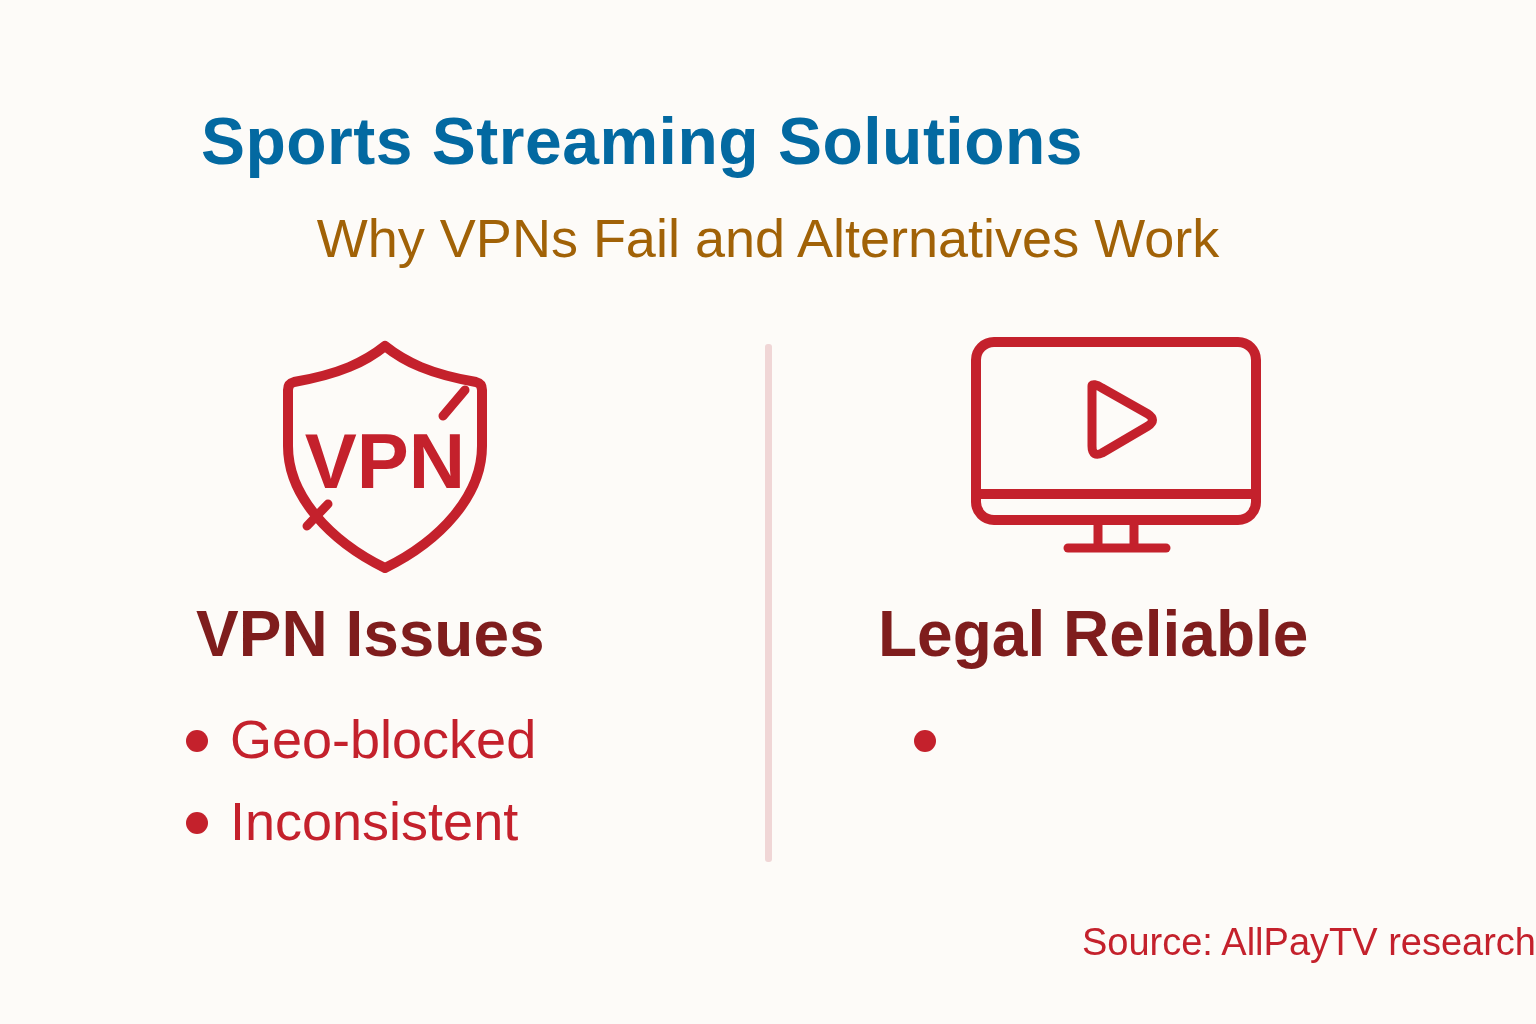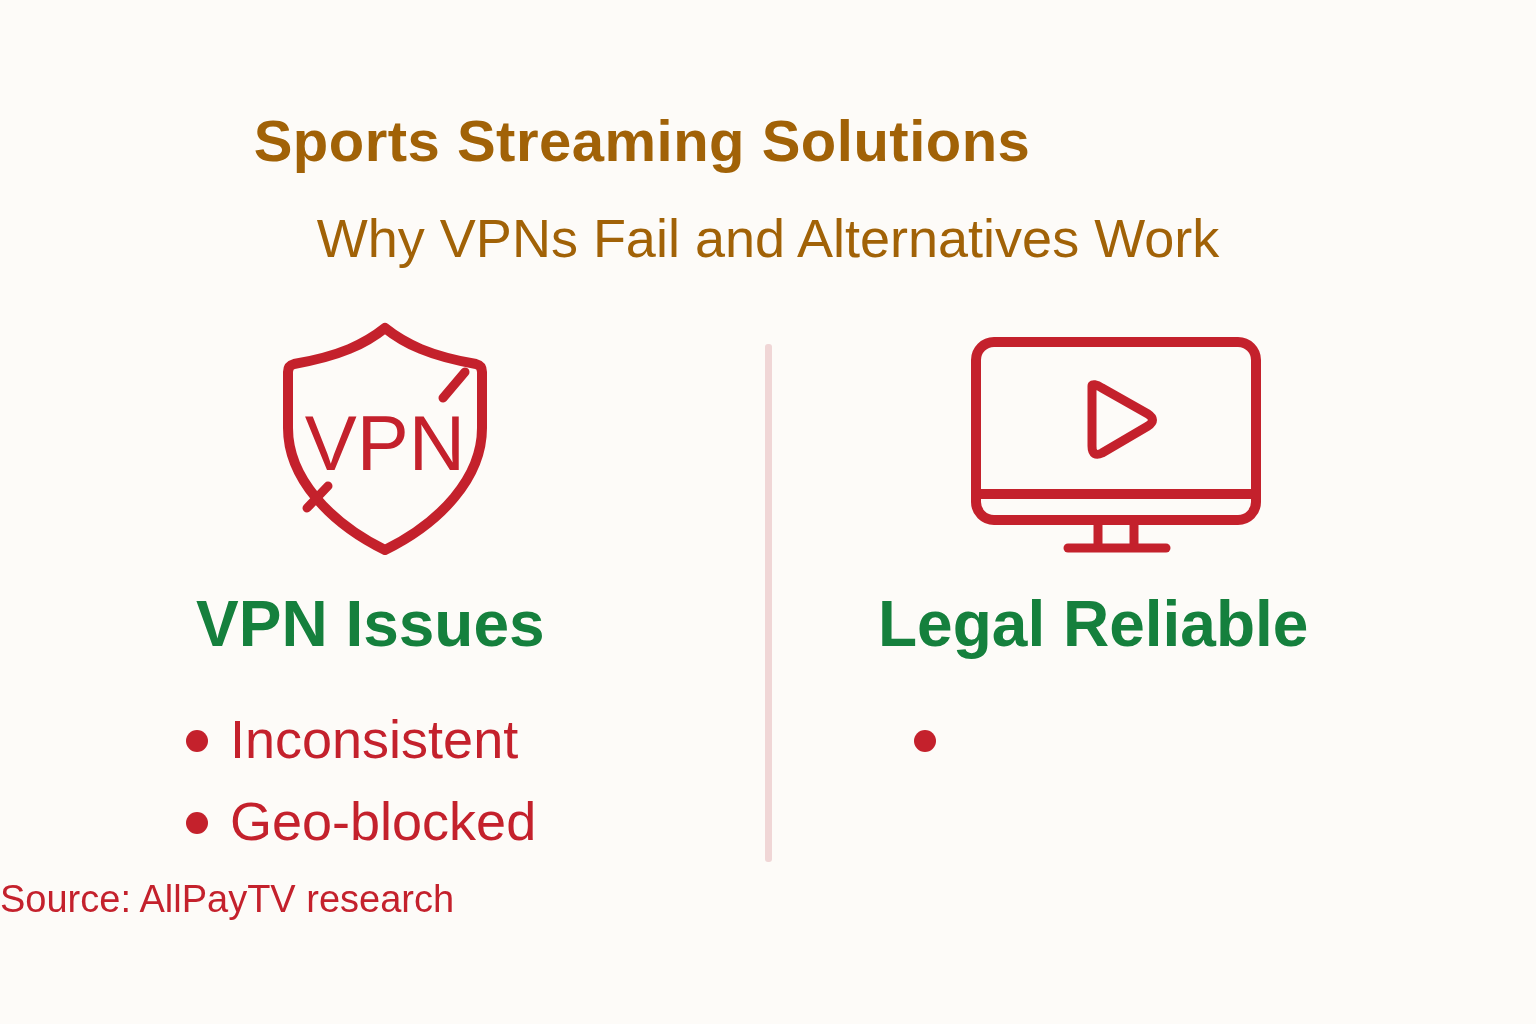--- a/index.html
+++ b/index.html
@@ -5,54 +5,55 @@
     html, body { margin: 0; padding: 0; }
     body {
       width: 1536px; height: 1024px;
       background: #fdfbf8;
       position: relative; overflow: hidden;
       font-family: "Liberation Sans", "DejaVu Sans", sans-serif;
       color: #c4202b;
     }
     .title {
       position: absolute; left: 0; width: 1284px; top: 86px;
-      text-align: center; font-size: 58px; font-weight: bold;
-      letter-spacing: 0.5px; line-height: 110px; color: #a16207;
+      text-align: center; font-size: 66px; font-weight: bold;
+      letter-spacing: 0.5px; line-height: 110px; color: #0369a1;
     }
     .subtitle {
       position: absolute; left: 0; width: 1536px; top: 206px;
       text-align: center; font-size: 54px; line-height: 64px; color: #a16207;
     }
     .divider {
       position: absolute; left: 765px; top: 344px;
       width: 7px; height: 518px; background: #f0d6d6; border-radius: 3px;
     }
     .icon { position: absolute; }
-    .shield { left: 280px; top: 318px; width: 210px; height: 240px; }
+    .shield { left: 280px; top: 336px; width: 210px; height: 240px; font-weight: bold; }
     .monitor { left: 968px; top: 334px; width: 296px; height: 222px; }
     .heading {
       position: absolute; font-weight: bold; font-size: 64px; line-height: 76px;
-      color: #15803d;
+      color: #7f1d1d;
+      margin-top: 10px;
     }
     .h-left { left: 196px; top: 586px; }
     .h-right { left: 878px; top: 586px; }
     .list { position: absolute; margin: 0; padding: 0; list-style: none; }
     .list li {
       position: relative; font-size: 54px; line-height: 82px; color: #c4212c;
       padding-left: 52px;
     }
     .list li .dot {
       position: absolute; left: 8px; top: 32px; width: 22px; height: 22px;
       border-radius: 50%; background: #c4212c;
     }
     .l-left { left: 178px; top: 698px; }
     .l-right { left: 906px; top: 698px; }
     .source {
-      position: absolute; left: 0; width: 1536px; top: 875px;
-      text-align: left; font-size: 38px; line-height: 48px; color: #c4212c;
+      position: absolute; left: 0; width: 1536px; top: 918px;
+      text-align: right; font-size: 38px; line-height: 48px; color: #c4212c;
     }
   </style>
 </head>
 <body>
 
 <div class="title">Sports Streaming Solutions</div>
 <div class="subtitle">Why VPNs Fail and Alternatives Work</div>
 
 <div class="divider"></div>
 
@@ -74,21 +75,21 @@
     <line x1="166" y1="186" x2="166" y2="212" stroke="#c4212c" stroke-width="9"></line>
     <line x1="100" y1="214" x2="198" y2="214" stroke="#c4212c" stroke-width="9" stroke-linecap="round"></line>
     <path d="M124 52 L 124 112 C 124 120, 128 122, 134 119 L 180 92 C 186 88, 186 84, 180 80 L 134 54 C 128 50, 124 50, 124 52 Z" fill="none" stroke="#c4212c" stroke-width="9" stroke-linejoin="round"></path>
   </svg>
 </div>
 
 <div class="heading h-left">VPN Issues</div>
 <div class="heading h-right">Legal Reliable</div>
 
 <ul class="list l-left">
+  <li><span class="dot"></span><span>Geo-blocked</span></li>
   <li><span class="dot"></span><span>Inconsistent</span></li>
-  <li><span class="dot"></span><span>Geo-blocked</span></li>
 </ul>
 
 <ul class="list l-right">
   <li><span class="dot"></span></li>
 </ul>
 
 <div class="source">Source: AllPayTV research</div>
 
 </body></html>

